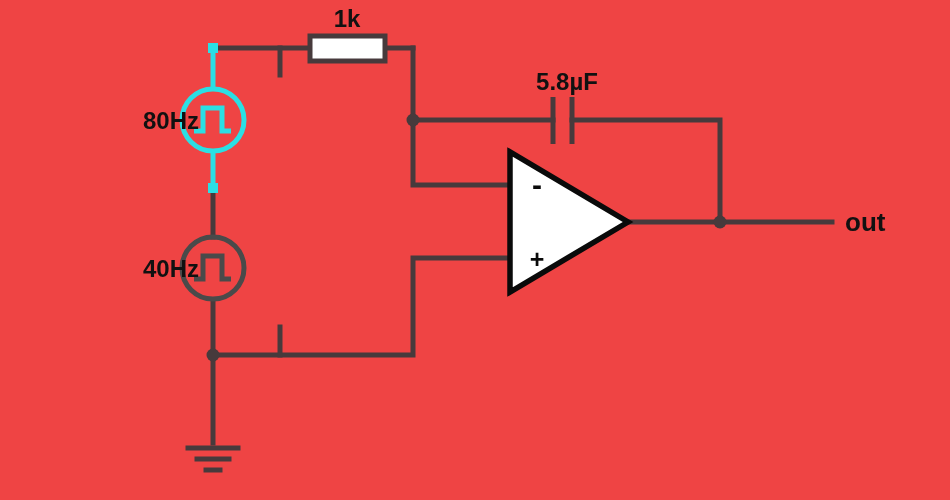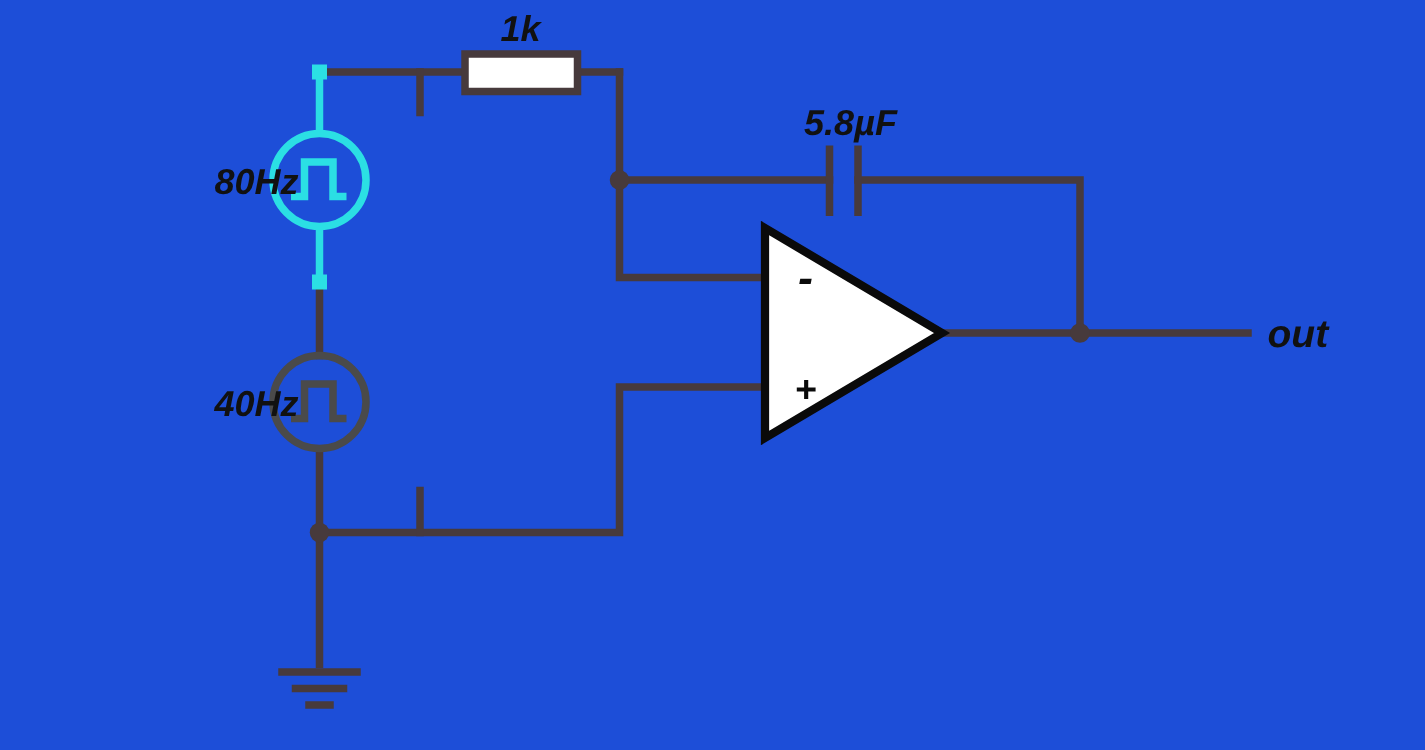--- a/index.html
+++ b/index.html
@@ -5,23 +5,22 @@
   html, body {
     margin: 0;
     padding: 0;
     background: #ffffff;
     font-family: "Liberation Sans", sans-serif;
   }
   .stage {
     position: relative;
     width: 950px;
     height: 500px;
-    background: #1d4ed8;
+    background: #ef4444;
     overflow: hidden;
-    font-style: italic;
   }
   svg { display: block; }
 
   .wire {
     stroke: var(--wire, #473a3c);
     stroke-width: 5;
     fill: none;
     stroke-linecap: square;
   }
   .junction { fill: var(--wire, #473a3c); stroke: none; }

